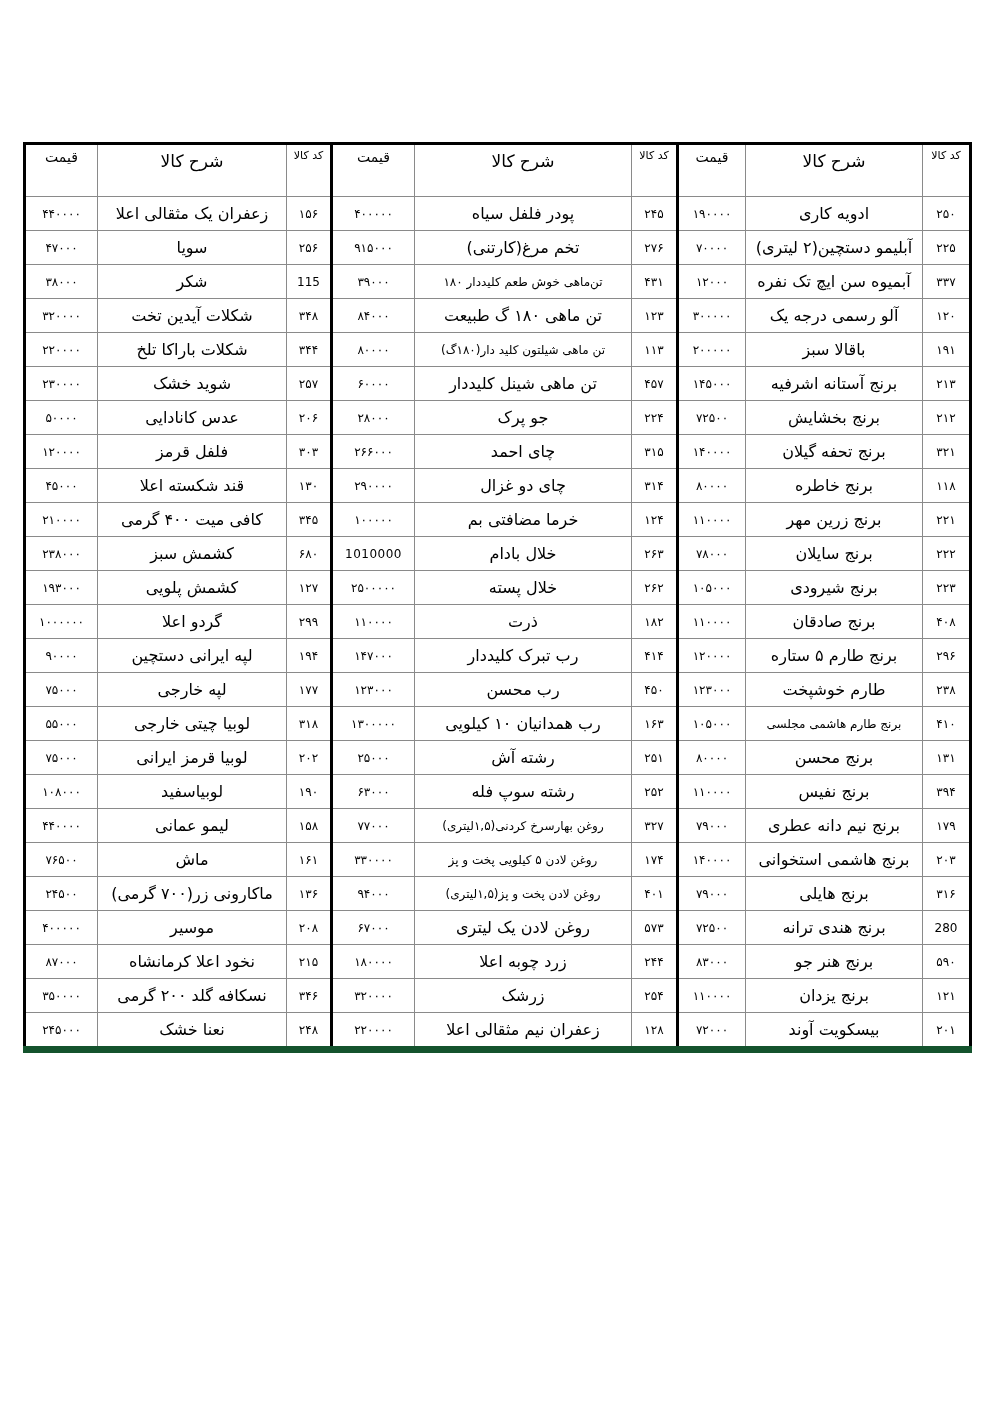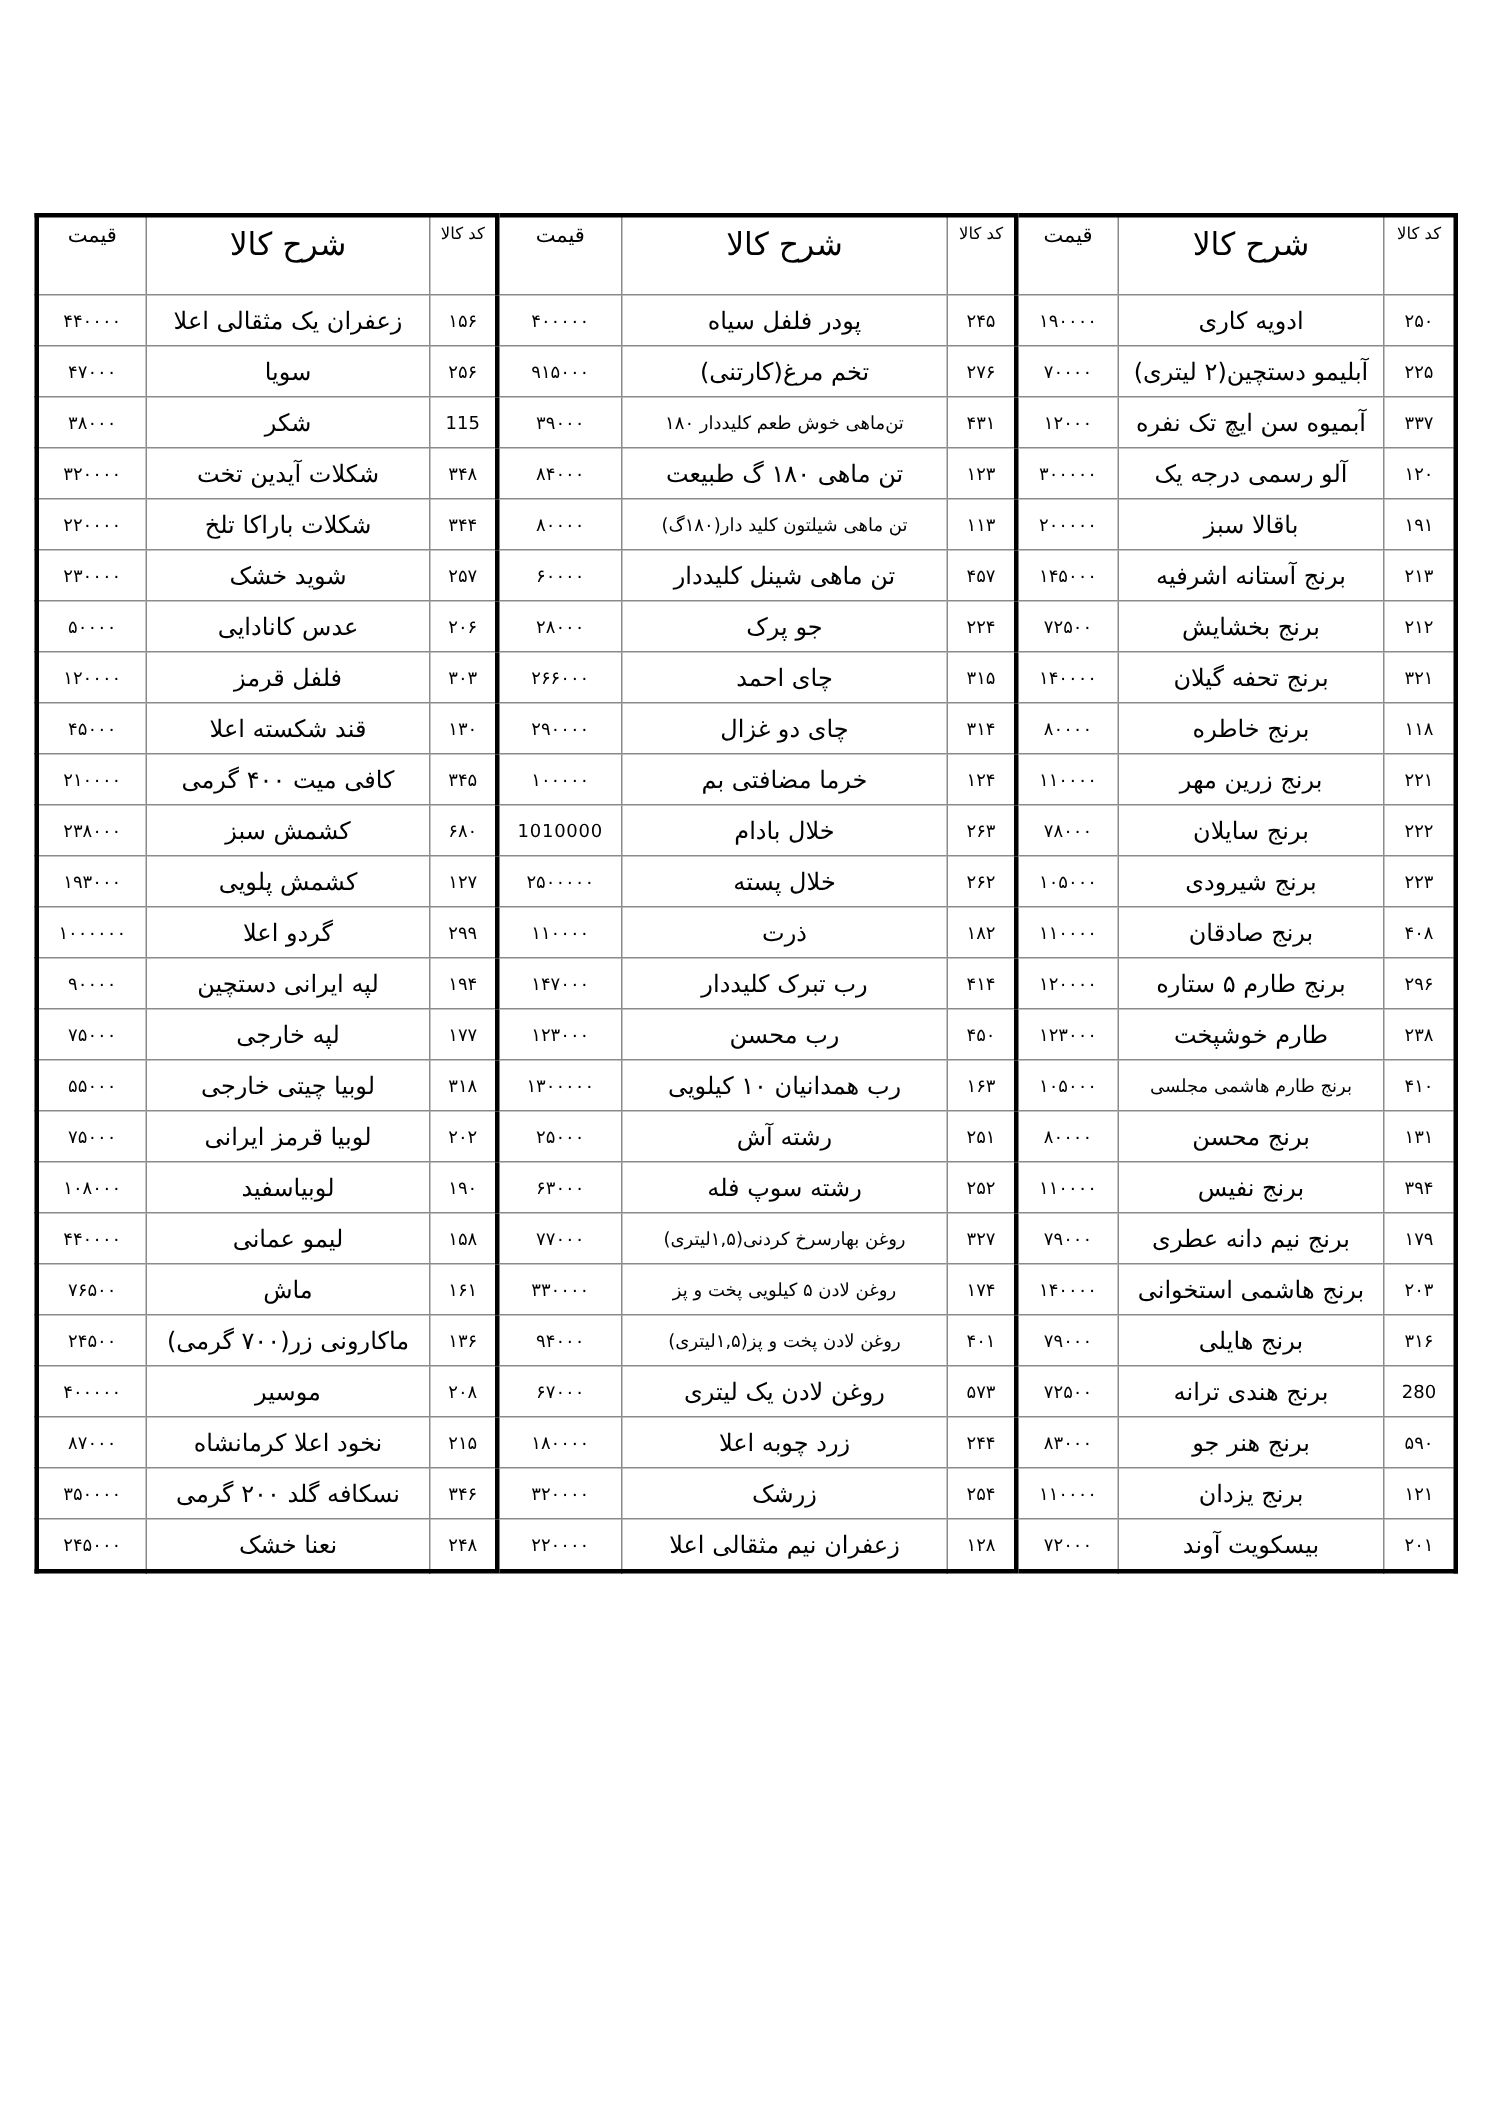--- a/index.html
+++ b/index.html
@@ -49,21 +49,21 @@
   
   .grp-end {
     border-left: 3px solid #000 !important;
   }
   .hdr-code {
     font-size: 11px;
     line-height: 14px;
     padding-top: 4px !important;
   }
   .hdr-desc {
-    font-size: 21px;
+    font-size: 17px;
     padding-top: 6px !important;
   }
   .hdr-price {
     font-size: 14px;
     padding-top: 4px !important;
   }
   .c-code {
     font-size: 12px;
   }
   .c-desc {
@@ -71,21 +71,21 @@
   }
   .c-desc.small {
     font-size: 12px;
     margin-left: 31px;
   }
   .c-price {
     font-size: 12px;
     letter-spacing: 0.5px;
   }
   tr.last td {
-    border-bottom: 2px solid #14532d;
+    border-bottom: 7px solid #14532d;
     margin-top: 32px;
   }
 </style>
 </head>
 <body>
 
 <div class="page">
   <table class="price-list">
     <colgroup>
       <col style="width:48px">

